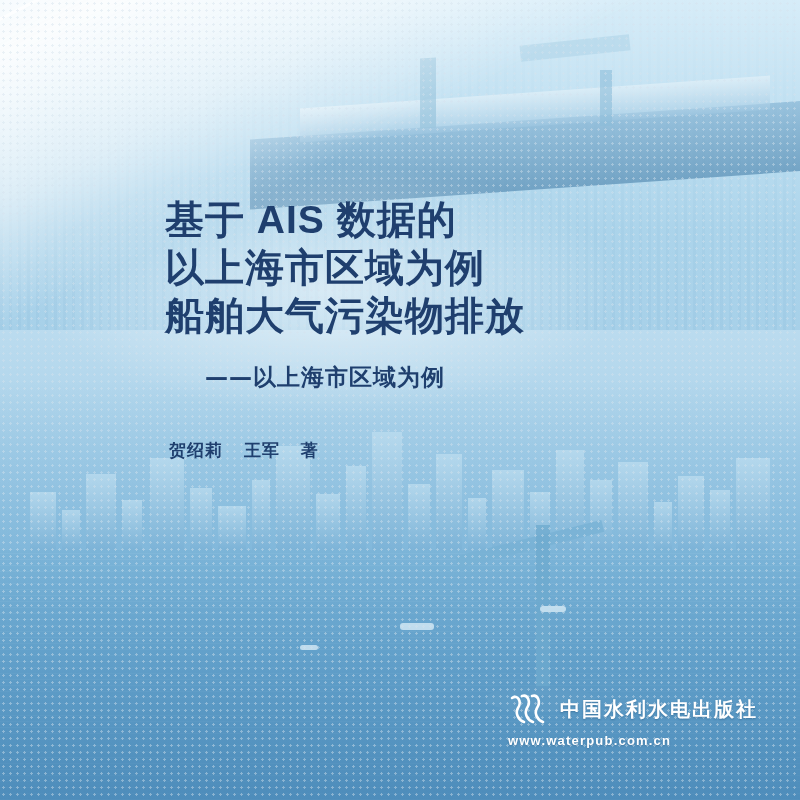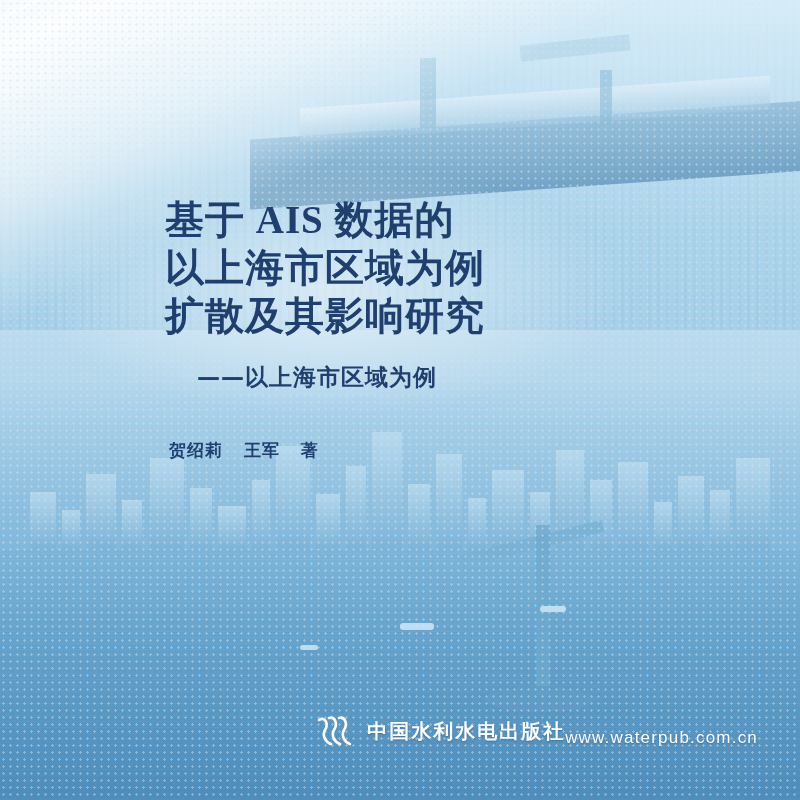--- a/index.html
+++ b/index.html
@@ -174,31 +174,31 @@
   }
 
   
   .text-block {
     position: absolute;
     left: 165px;
     top: 196px;
     width: 560px;
   }
   .title-line {
-    font-family: Liberation Serif, serif;
+    font-family: Liberation Sans, sans-serif;
     font-size: 39px;
     font-weight: 700;
     color: #1f3f6e;
     letter-spacing: 1px;
     line-height: 48px;
     white-space: nowrap;
   }
   .subtitle {
     margin-top: 22px;
-    margin-left: 32px;
+    margin-left: 40px;
     font-family: "DejaVu Sans", "Liberation Sans", sans-serif;
     font-size: 23px;
     font-weight: 700;
     color: #1f3f6e;
     letter-spacing: 1px;
     white-space: nowrap;
   }
   .authors {
     margin-top: 46px;
     margin-left: 4px;
@@ -209,21 +209,22 @@
     letter-spacing: 1px;
   }
   .authors span { margin-right: 14px; text-align: right; }
 
   
   .publisher {
     position: absolute;
     right: 42px;
     bottom: 52px;
     display: flex;
-    align-items: flex-end;
+    flex-direction: column;
+    align-items: flex-start;
   }
   .pub-row {
     display: flex;
     align-items: center;
   }
   .pub-logo {
     width: 42px; height: 34px;
     margin-right: 10px;
     position: relative;
     flex: none;
@@ -232,22 +233,22 @@
     font-family: "DejaVu Sans", "Liberation Sans", sans-serif;
     font-size: 20px;
     font-weight: 700;
     color: #ffffff;
     letter-spacing: 2px;
     text-shadow: 0 1px 2px rgba(30,80,120,0.45);
   }
   .pub-url {
     margin-top: 7px;
     font-family: "Liberation Sans", sans-serif;
-    font-size: 17px;
-    font-weight: 400;
+    font-size: 13px;
+    font-weight: 700;
     color: #ffffff;
     letter-spacing: 1.2px;
     text-shadow: 0 1px 2px rgba(30,80,120,0.45);
   }
 </style>
 </head>
 <body>
 
 <div class="cover">
 
@@ -300,21 +301,21 @@
   <div class="diagonal-light"></div>
   <div class="diagonal-edge"></div>
   <div class="title-wash"></div>
 
   <div class="dots"></div>
   <div class="dots-dark"></div>
 
   <div class="text-block">
     <div class="title-line">基于 AIS 数据的</div>
     <div class="title-line">以上海市区域为例</div>
-    <div class="title-line">扩散及其影响研究</div>
+    <div class="title-line">船舶大气污染物排放</div>
     <div class="subtitle">——以上海市区域为例</div>
     <div class="authors">
       <span>贺绍莉</span>
       <span>王军</span>
       <span>著</span>
     </div>
   </div>
 
   <div class="publisher">
     <div class="pub-row">

